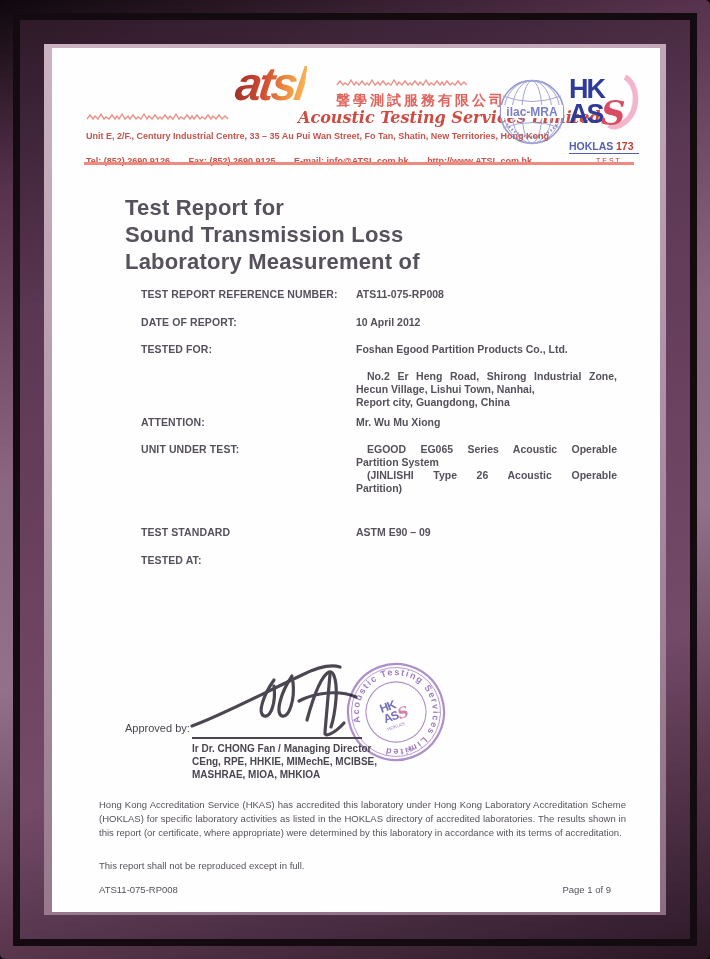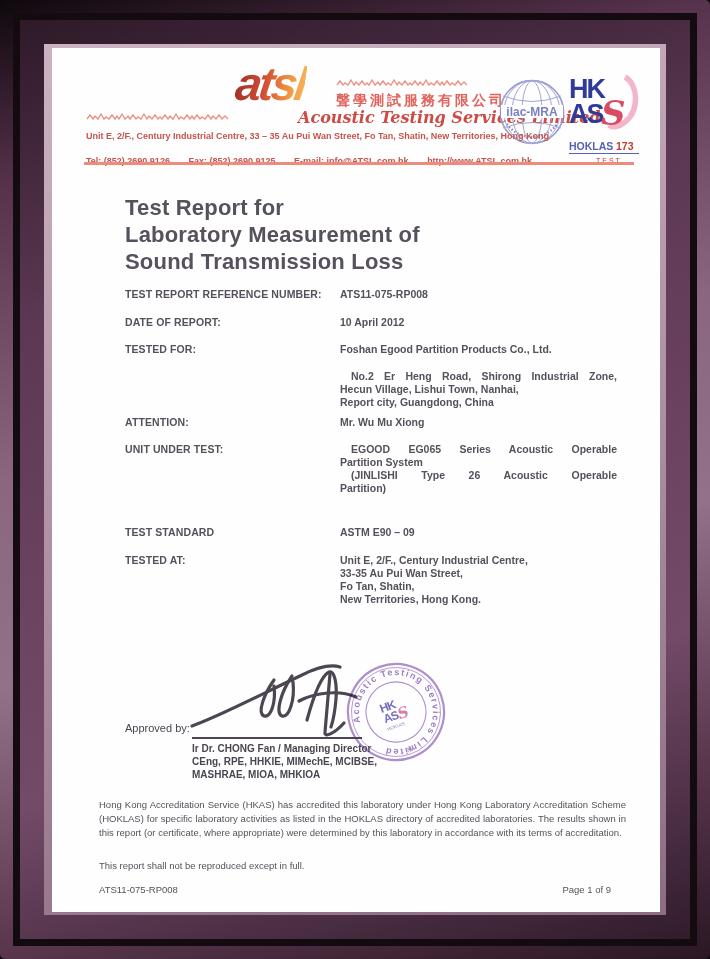--- a/index.html
+++ b/index.html
@@ -25,21 +25,21 @@
   .company-en{left:246px;top:60px;font-size:16px;font-weight:bold;font-style:italic;
     color:#cc4b43;font-family:"DejaVu Serif",serif;white-space:nowrap;}
   .addr{left:34px;top:83px;font-size:9px;color:#c5544c;white-space:nowrap;font-weight:bold;}
   .addr2{left:34px;top:108px;font-size:9px;color:#c5544c;white-space:nowrap;font-weight:bold;}
   .addr2 span{margin-right:16px;}
   .redline{left:32px;top:114px;width:550px;height:2.5px;background:#f0897e;}
   
   .title{left:73px;top:146px;font-size:22px;font-weight:bold;color:#56515d;line-height:27px;letter-spacing:.2px;}
   
   .row{position:absolute;left:73px;display:flex;width:492px;}
-  .lbl{flex:0 0 215px;font-size:10.5px;font-weight:bold;color:#55505b;letter-spacing:.1px;}
+  .lbl{flex:0 0 215px;font-size:10.5px;font-weight:bold;color:#55505b;letter-spacing:.1px;margin-left:16px;}
   .val{flex:1;font-size:10.5px;font-weight:bold;color:#55505b;line-height:13px;}
   .val .just{text-align:justify;text-align-last:justify;margin-left:11px;}
   
   .approved{left:73px;top:674px;font-size:11px;color:#4a4550;}
   .sigline{left:140px;top:689px;width:170px;height:1.5px;background:#4a4550;}
   .signame{left:140px;top:694px;font-size:10px;font-weight:bold;color:#4a4550;line-height:13px;white-space:nowrap;}
   .stamp{left:290px;top:610px;opacity:.85;mix-blend-mode:multiply;}
   
   .para{left:47px;top:750px;width:527px;font-size:9.5px;color:#55505b;line-height:13.8px;
         text-align:justify;}
@@ -98,22 +98,22 @@
     <div class="abs addr2">
       <span>Tel: (852) 2690 9126</span>
       <span>Fax: (852) 2690 9125</span>
       <span>E-mail: info@ATSL.com.hk</span>
       <span>http://www.ATSL.com.hk</span>
     </div>
     <div class="abs redline"></div>
 
     <div class="abs title">
       <div>Test Report for</div>
+      <div>Sound Transmission Loss</div>
       <div>Laboratory Measurement of</div>
-      <div>Sound Transmission Loss</div>
     </div>
 
     <div class="row" style="top:240px">
       <div class="lbl">TEST REPORT REFERENCE NUMBER:</div>
       <div class="val">
           <div>ATS11-075-RP008</div>
         </div>
     </div>
     <div class="row" style="top:268px">
       <div class="lbl">DATE OF REPORT:</div>
@@ -151,26 +151,20 @@
       </div>
     </div>
     <div class="row" style="top:478px">
       <div class="lbl">TEST STANDARD</div>
       <div class="val">
           <div>ASTM E90 – 09</div>
         </div>
     </div>
     <div class="row" style="top:506px">
       <div class="lbl">TESTED AT:</div>
-      <div class="val">
-        <div>Unit E, 2/F., Century Industrial Centre,</div>
-        <div>33-35 Au Pui Wan Street,</div>
-        <div>Fo Tan, Shatin,</div>
-        <div>New Territories, Hong Kong.</div>
-      </div>
     </div>
 
     <svg class="abs" style="left:136px;top:612px;" width="185" height="80" viewBox="0 0 185 80">
       <g fill="none" stroke="#3c3744" stroke-width="3.2" stroke-linecap="round" opacity="0.92">
         <path d="M4,66 C30,57 72,35 114,15 C128,8 142,4 152,7"></path>
         <path d="M86,20 C76,34 69,53 76,56 C83,58 88,42 86,26"></path>
         <path d="M104,16 C93,32 87,53 94,56 C101,58 107,40 105,22"></path>
         <path d="M119,60 C125,38 133,16 141,12 C147,10 149,25 148,39 C147,51 145,61 143,67"></path>
         <path d="M142,14 L137,72 C136,78 146,74 156,63"></path>
         <path d="M111,41 C128,32 152,30 168,37"></path>

